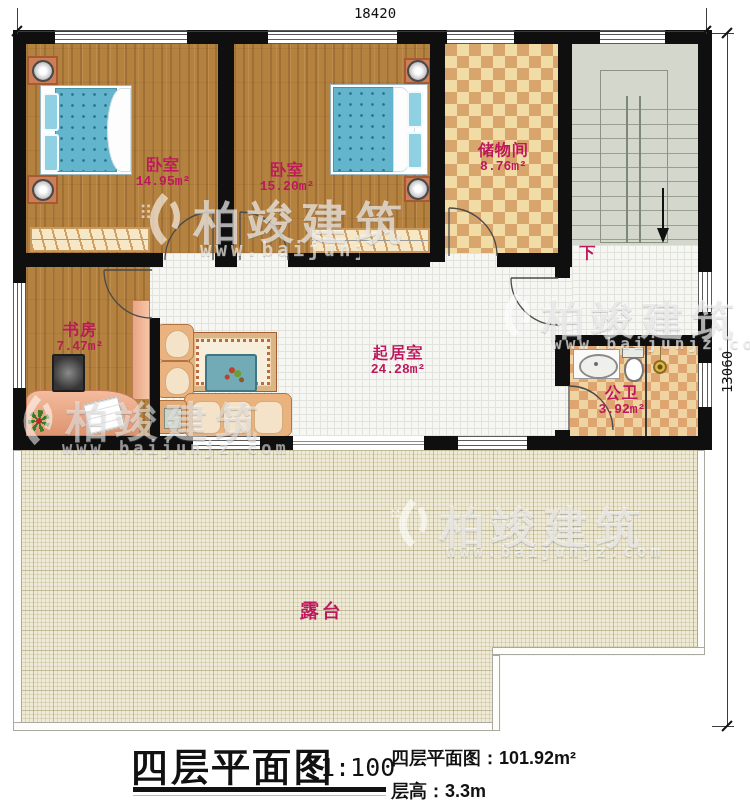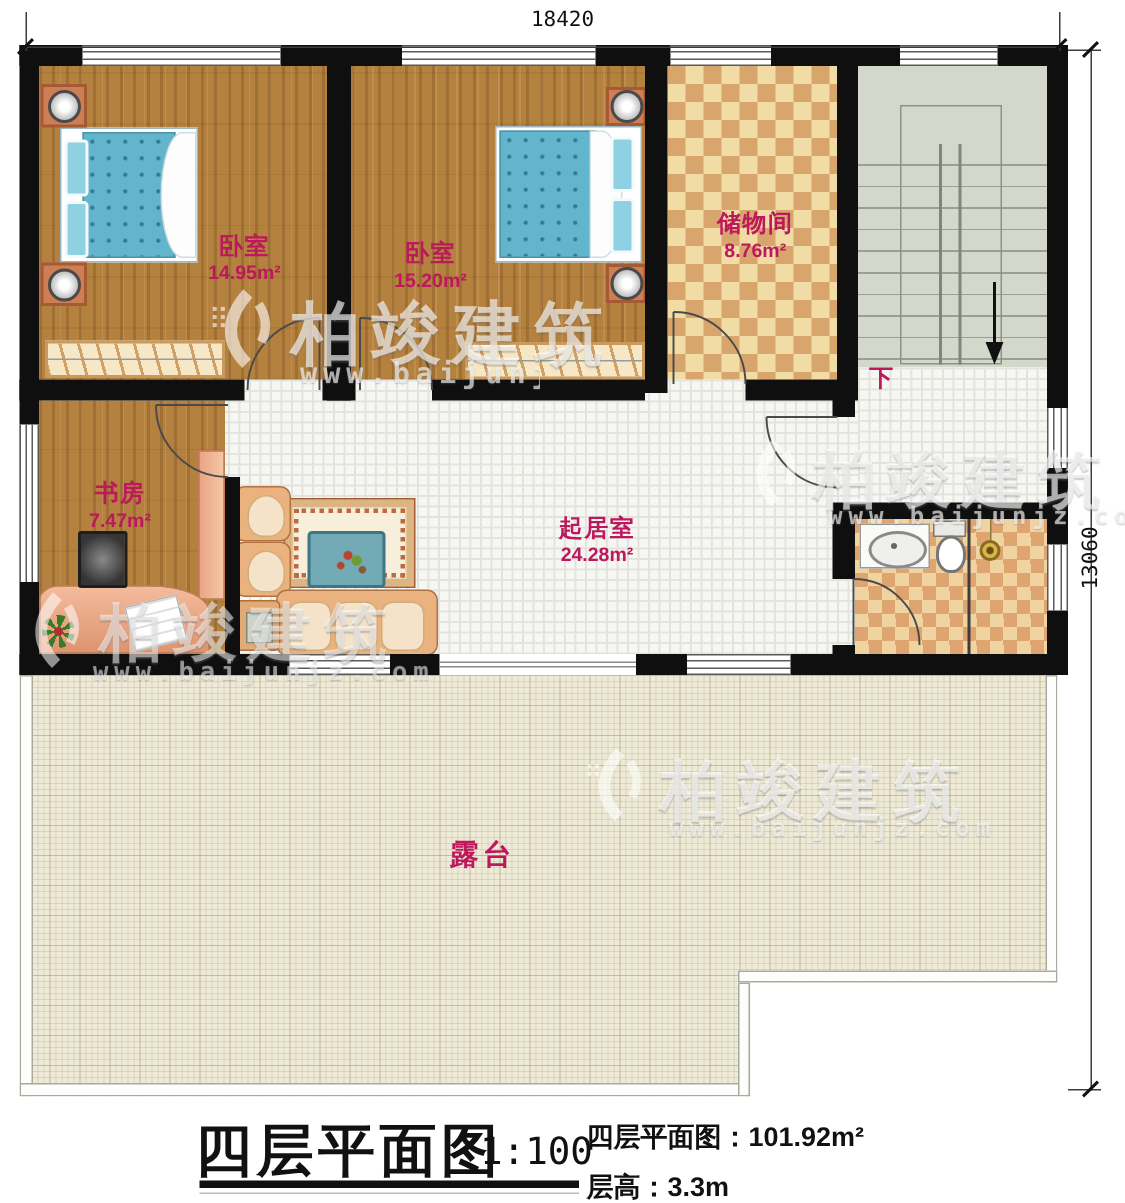--- a/index.html
+++ b/index.html
@@ -33,21 +33,21 @@
                           linear-gradient(#5a5a5a,#5a5a5a),linear-gradient(#5a5a5a,#5a5a5a);
          background-size:100% 1px;background-position:0 0,0 33%,0 66%,0 100%;}
   .win-v{background-image:linear-gradient(#5a5a5a,#5a5a5a),linear-gradient(#5a5a5a,#5a5a5a),
                           linear-gradient(#5a5a5a,#5a5a5a),linear-gradient(#5a5a5a,#5a5a5a);
          background-size:1px 100%;background-position:0 0,33% 0,66% 0,100% 0;}
   .opening-h{background-image:linear-gradient(#8a8a8a,#8a8a8a),linear-gradient(#8a8a8a,#8a8a8a);
          background-size:100% 1px;background-position:0 42%,0 60%;}
   
   .rlabel{position:absolute;text-align:center;color:#be185d;font-weight:bold;line-height:1.2;z-index:35;}
   .rname{display:block;font-size:16px;letter-spacing:1px;}
-  .rarea{display:block;font-size:13px;}
+  .rarea{display:block;font-size:13px;font-family:Liberation Mono, monospace;}
   .dim{position:absolute;color:#111;font-family:"DejaVu Sans Mono",monospace;font-size:14px;z-index:26;}
   .dimline{position:absolute;background:#3c3c3c;z-index:25;}
   .tick{position:absolute;width:14px;height:2px;background:#111;z-index:26;transform:rotate(-45deg);}
   
   .furn{position:absolute;z-index:10;box-sizing:border-box;}
   .bedframe{background:#fff;border:1px solid #9db6c0;}
   .blanket{position:absolute;background-color:#63b5cd;
     background-image:radial-gradient(circle,#2e7890 1px,transparent 1.7px);background-size:11px 11px;
     border:1px solid #4b93a8;box-sizing:border-box;}
   .sheet{position:absolute;background:#fdfdfd;box-sizing:border-box;border:1px solid #d0dde2;}
@@ -83,21 +83,21 @@
 
   <div class="abs terrace" style="left:13px;top:450px;width:692px;height:281px;">
     <div class="parapet" style="left:0;top:0;width:9px;height:281px;"></div>
     <div class="parapet" style="left:0;top:272px;width:487px;height:9px;"></div>
     <div class="parapet" style="left:684px;top:0;width:8px;height:205px;"></div>
     <div class="parapet" style="left:479px;top:197px;width:213px;height:8px;"></div>
     <div class="parapet" style="left:479px;top:205px;width:8px;height:76px;"></div>
   </div>
 
   <div class="rlabel" style="left:282px;top:560px;width:80px;">
-    <span class="rname" style="font-size:19px;letter-spacing:3px;">露台</span>
+    <span class="rname" style="font-size:19px;letter-spacing:3px;margin-top:40px;">露台</span>
   </div>
 
   <div class="abs tile" style="left:26px;top:253px;width:672px;height:183px;"></div>
   <div class="abs wood" style="left:26px;top:44px;width:192px;height:209px;"></div>
   <div class="abs wood" style="left:234px;top:44px;width:196px;height:209px;"></div>
   <div class="abs checker-big" style="left:445px;top:44px;width:113px;height:209px;"></div>
   <div class="abs stairs-bg" style="left:572px;top:44px;width:126px;height:201px;"></div>
   <div class="abs tile" style="left:572px;top:245px;width:126px;height:101px;"></div>
   <div class="abs wood" style="left:26px;top:267px;width:124px;height:169px;"></div>
   <div class="abs checker-small" style="left:570px;top:346px;width:128px;height:90px;"></div>
@@ -240,20 +240,24 @@
     <span class="rarea">8.76m²</span>
   </div>
   <div class="rlabel" style="left:40px;top:320px;width:80px;">
     <span class="rname">书房</span>
     <span class="rarea">7.47m²</span>
   </div>
   <div class="rlabel" style="left:348px;top:343px;width:100px;">
     <span class="rname">起居室</span>
     <span class="rarea">24.28m²</span>
   </div>
+  <div class="rlabel" style="left:582px;top:383px;width:80px;">
+    <span class="rname">公卫</span>
+    <span class="rarea">3.92m²</span>
+  </div>
   <div class="rlabel" style="left:576px;top:243px;width:24px;">
     <span class="rname" style="font-size:16px;">下</span>
   </div>
 
   <div class="dimline" style="left:17px;top:31px;width:690px;height:1px;"></div>
   <div class="dimline" style="left:17px;top:8px;width:1px;height:26px;"></div>
   <div class="dimline" style="left:706px;top:8px;width:1px;height:26px;"></div>
   <div class="tick" style="left:10px;top:30px;"></div>
   <div class="tick" style="left:699px;top:30px;"></div>
   <div class="dim" style="left:330px;top:5px;width:90px;text-align:center;">18420</div>

